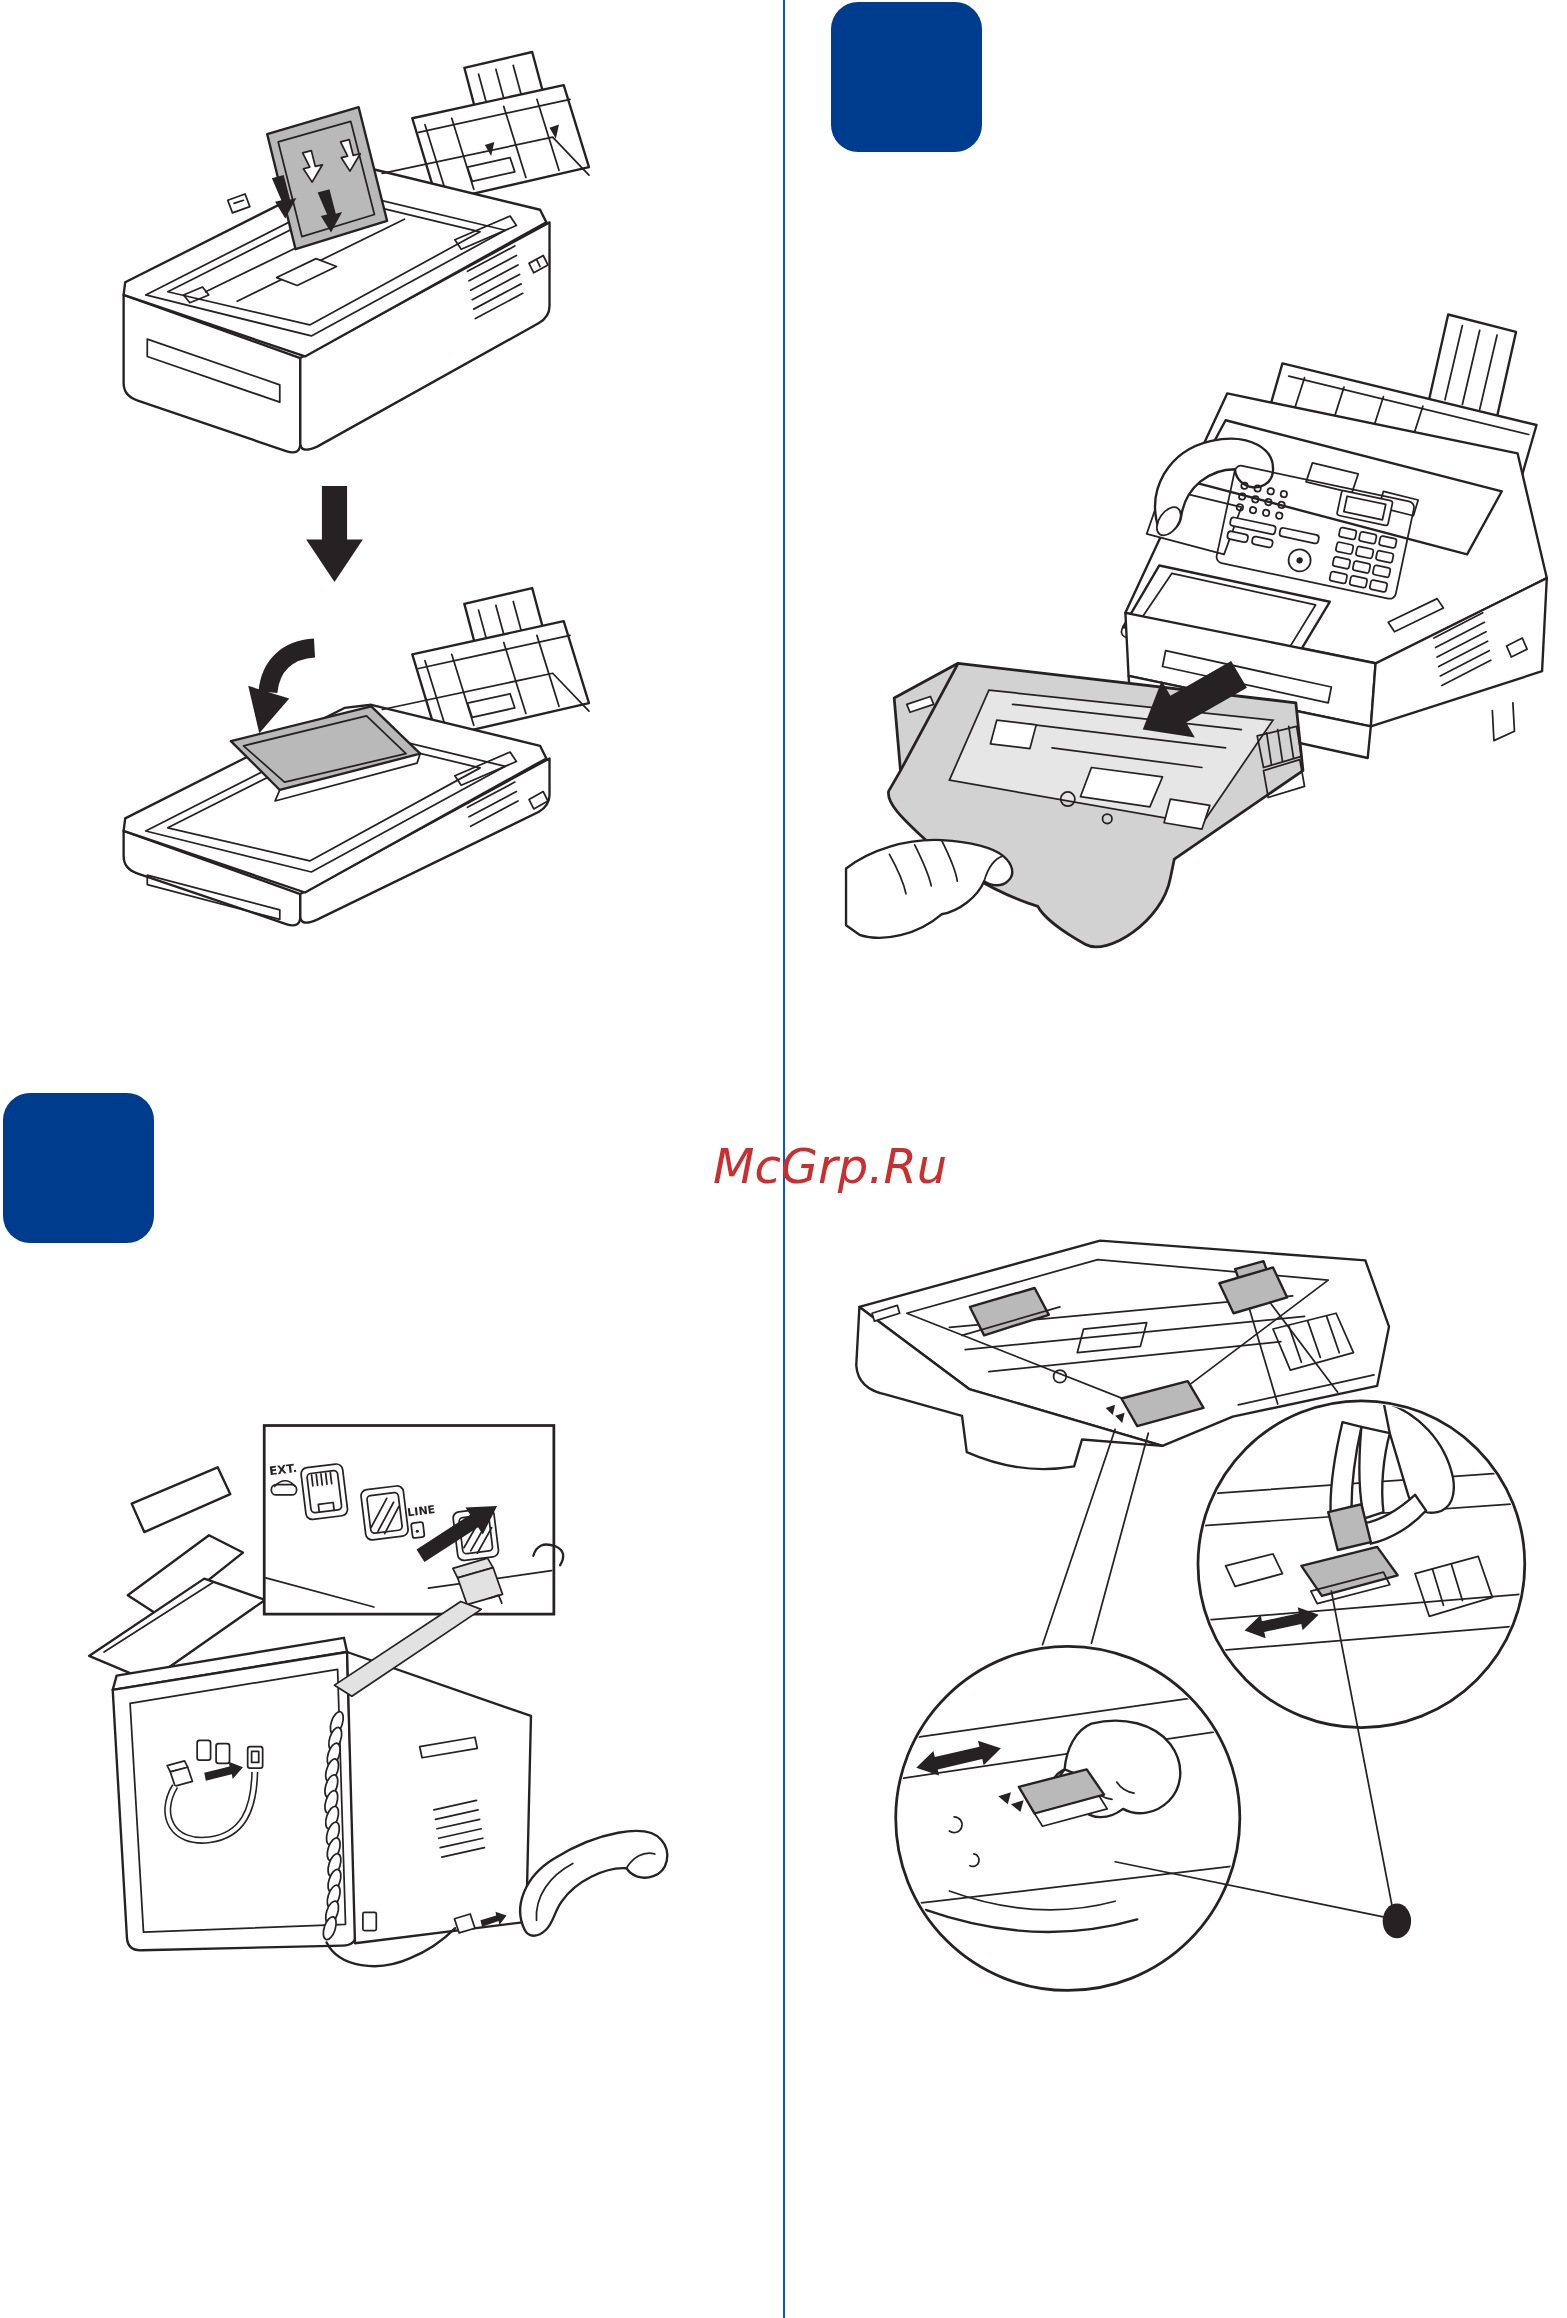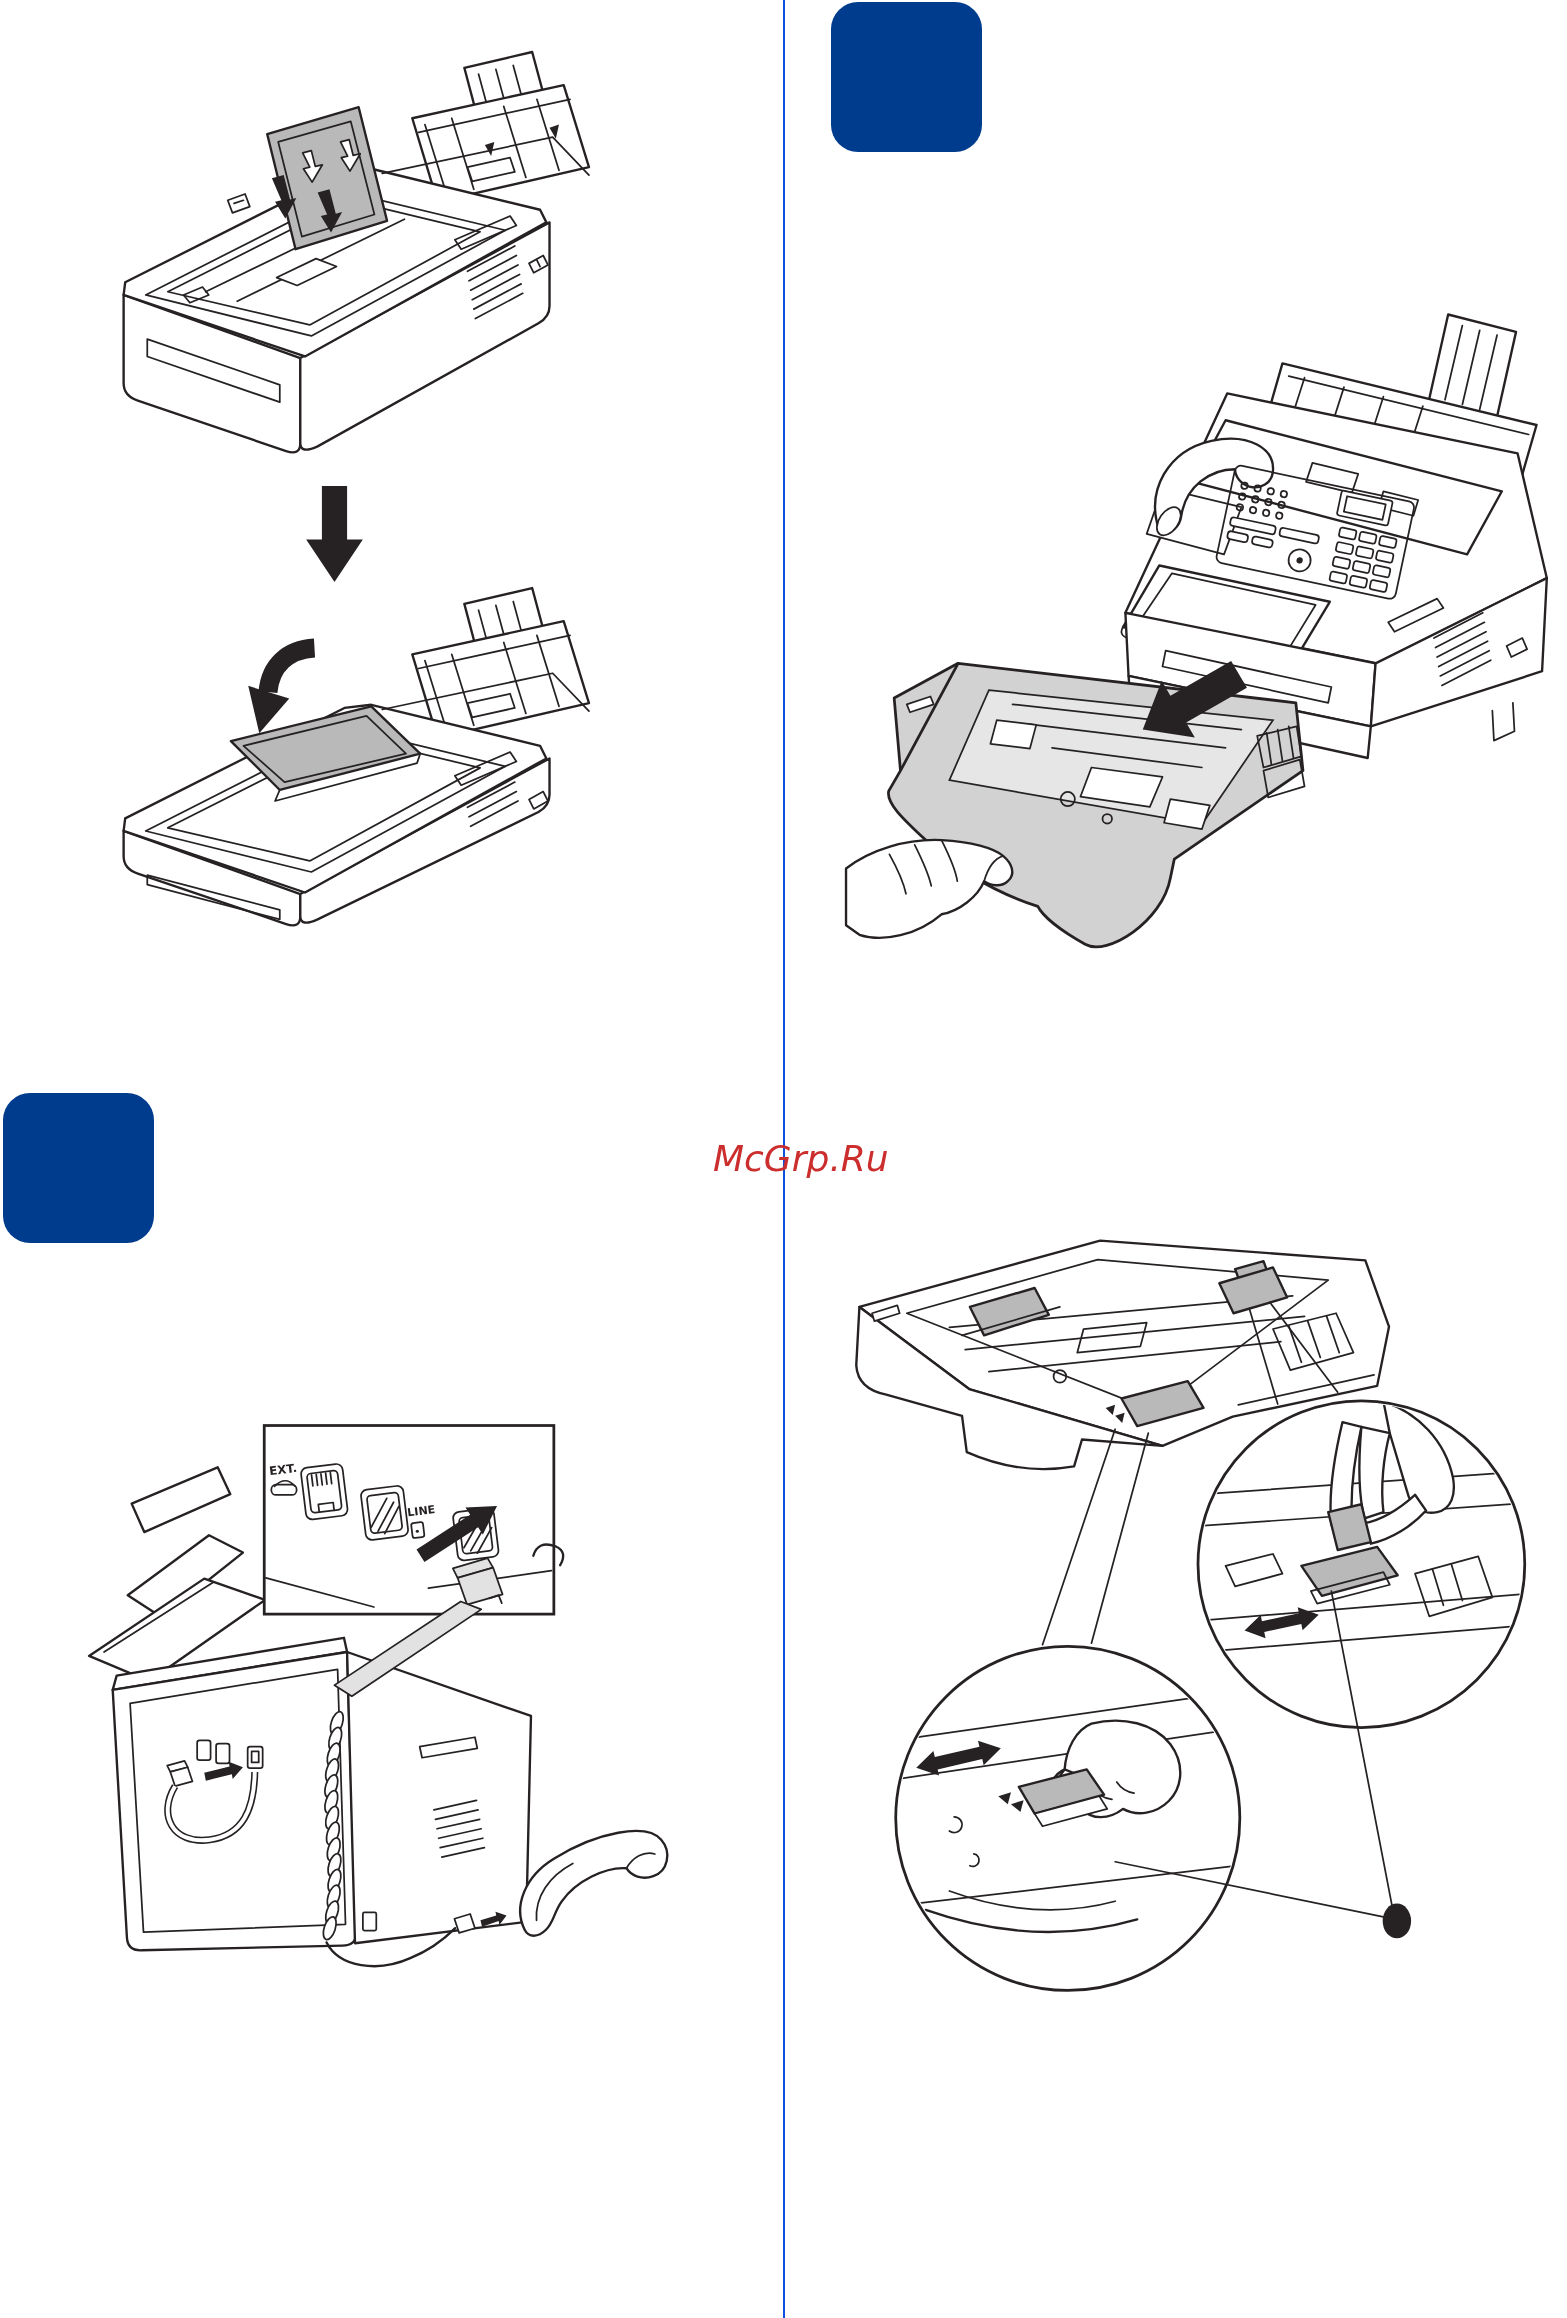--- a/index.html
+++ b/index.html
@@ -7,21 +7,21 @@
     --panel-gray:#b9b9b9; --tray-gray:#d2d2d2; --light-gray:#e2e2e2; --paper:#ffffff;
   }
   html,body{margin:0;padding:0;background:#888;}
   .page{position:relative;width:1567px;height:2319px;background:var(--paper);overflow:hidden;
         font-family:"DejaVu Sans",sans-serif;}
   .divider{position:absolute;left:783px;top:0;width:2.4px;height:2319px;background:var(--divider);}
   .badge{position:absolute;width:151px;height:150px;border-radius:27px;background:var(--badge);
          color:#fff;font-size:71px;font-weight:bold;display:flex;align-items:center;justify-content:center;}
   .badge-right{left:831px;top:1.6px;}
   .badge-left{left:3.2px;top:1093px;}
-  .watermark{position:absolute;left:713px;top:1138px;font-style:italic;font-size:36px;
+  .watermark{position:absolute;left:713px;top:1138px;font-style:italic;font-size:48px;
              color:var(--red);white-space:nowrap;}
   .fig{position:absolute;}
   
   .ln{fill:none;stroke:var(--ink);stroke-width:3;stroke-linecap:round;stroke-linejoin:round;}
   .ln2{fill:none;stroke:var(--ink);stroke-width:2.2;stroke-linecap:round;stroke-linejoin:round;}
   .wh{fill:#fff;stroke:var(--ink);stroke-width:3;stroke-linejoin:round;}
   .wh25{fill:#fff;stroke:var(--ink);stroke-width:2.2;stroke-linejoin:round;}
   .gp{fill:var(--panel-gray);stroke:var(--ink);stroke-width:3;stroke-linejoin:round;}
   .gt{fill:var(--tray-gray);stroke:var(--ink);stroke-width:3.5;stroke-linejoin:round;}
   .gl{fill:var(--light-gray);stroke:var(--ink);stroke-width:2.2;stroke-linejoin:round;}

